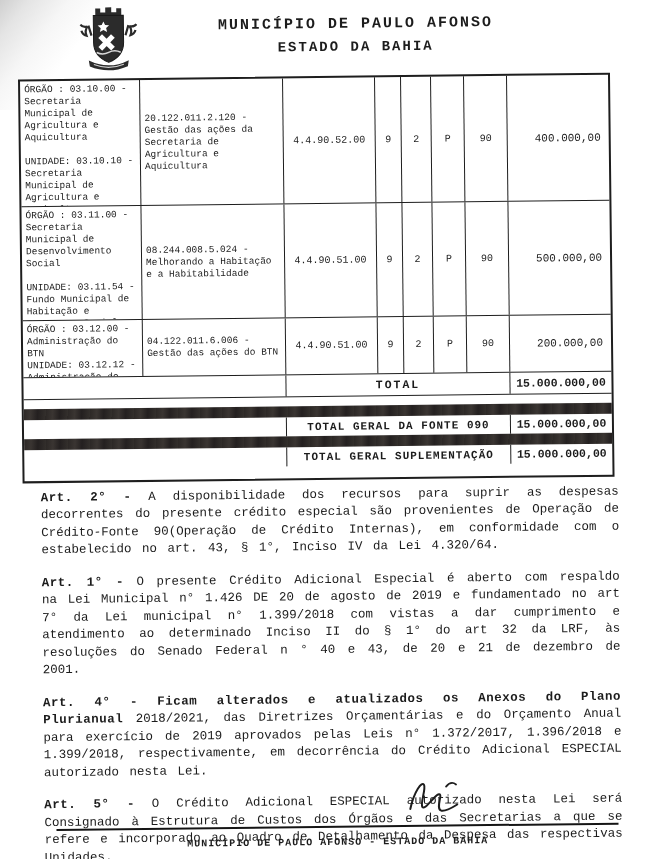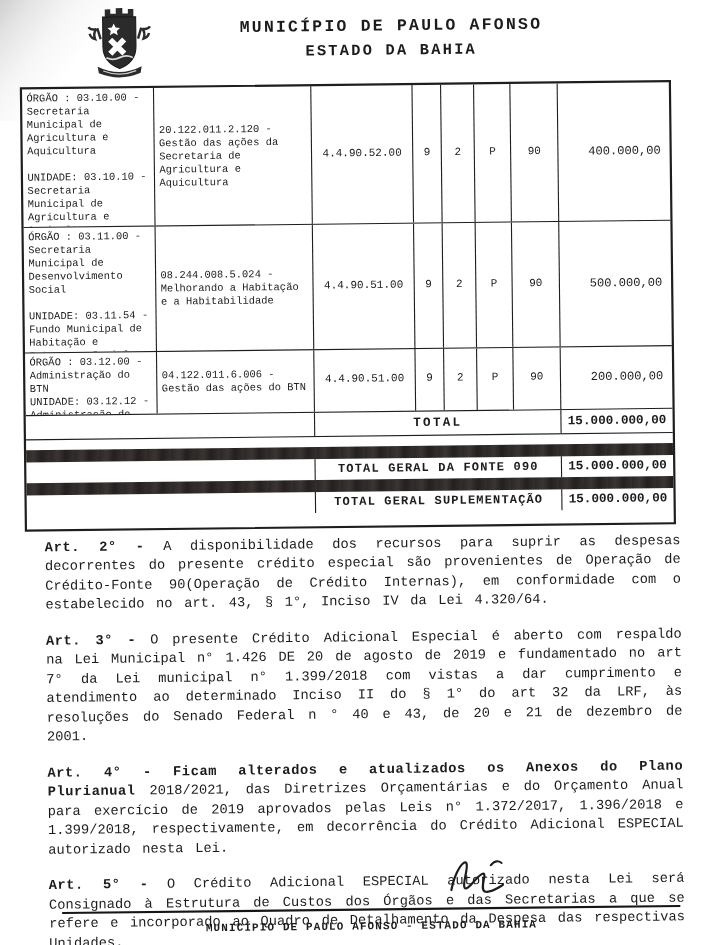--- a/index.html
+++ b/index.html
@@ -198,21 +198,21 @@
       <div class="tl-empty"></div>
       <div class="tl-label">TOTAL GERAL SUPLEMENTAÇÃO</div>
       <div class="tl-amount">15.000.000,00</div>
     </div>
 
     <div class="t-row bottom-row"></div>
   </div>
 
   <div class="articles">
     <p class="article"><b>Art. 2° -</b><span> A disponibilidade dos recursos para suprir as despesas decorrentes do presente crédito especial são provenientes de Operação de Crédito-Fonte 90(Operação de Crédito Internas), em conformidade com o estabelecido no art. 43, § 1°, Inciso IV da Lei 4.320/64.</span></p>
-    <p class="article"><b>Art. 3° -</b><span> O presente Crédito Adicional Especial é aberto com respaldo na Lei Municipal n° 1.426 DE 20 de agosto de 2019 e fundamentado no art 7° da Lei municipal n° 1.399/2018 com vistas a dar cumprimento e atendimento ao determinado Inciso II do § 1° do art 32 da LRF, às resoluções do Senado Federal n ° 40 e 43, de 20 e 21 de dezembro de 2001.</span></p>
+    <p class="article"><b>Art. 1° -</b><span> O presente Crédito Adicional Especial é aberto com respaldo na Lei Municipal n° 1.426 DE 20 de agosto de 2019 e fundamentado no art 7° da Lei municipal n° 1.399/2018 com vistas a dar cumprimento e atendimento ao determinado Inciso II do § 1° do art 32 da LRF, às resoluções do Senado Federal n ° 40 e 43, de 20 e 21 de dezembro de 2001.</span></p>
     <p class="article"><b>Art. 4° - Ficam alterados e atualizados os Anexos do Plano Plurianual</b><span> 2018/2021, das Diretrizes Orçamentárias e do Orçamento Anual para exercício de 2019 aprovados pelas Leis n° 1.372/2017, 1.396/2018 e 1.399/2018, respectivamente, em decorrência do Crédito Adicional ESPECIAL autorizado nesta Lei.</span></p>
     <p class="article"><b>Art. 5° -</b><span> O Crédito Adicional ESPECIAL autorizado nesta Lei será Consignado à Estrutura de Custos dos Órgãos e das Secretarias a que se refere e incorporado ao Quadro de Detalhamento da Despesa das respectivas Unidades.</span></p>
   </div>
 
   <svg class="signature" viewBox="0 0 78 42">
     <path d="M8 30 C12 12 20 2 22 6 C24 10 18 24 20 28 C22 31 27 24 32 19 C36 15 39 14 38 19 C37 24 35 31 39 32 C44 33 50 29 55 26" fill="none" stroke="#1d1d1d" stroke-width="2" stroke-linecap="round"></path>
     <path d="M44 8 q5 -6 10 -2" fill="none" stroke="#1d1d1d" stroke-width="1.8" stroke-linecap="round"></path>
   </svg>
 
   <div class="footer">

